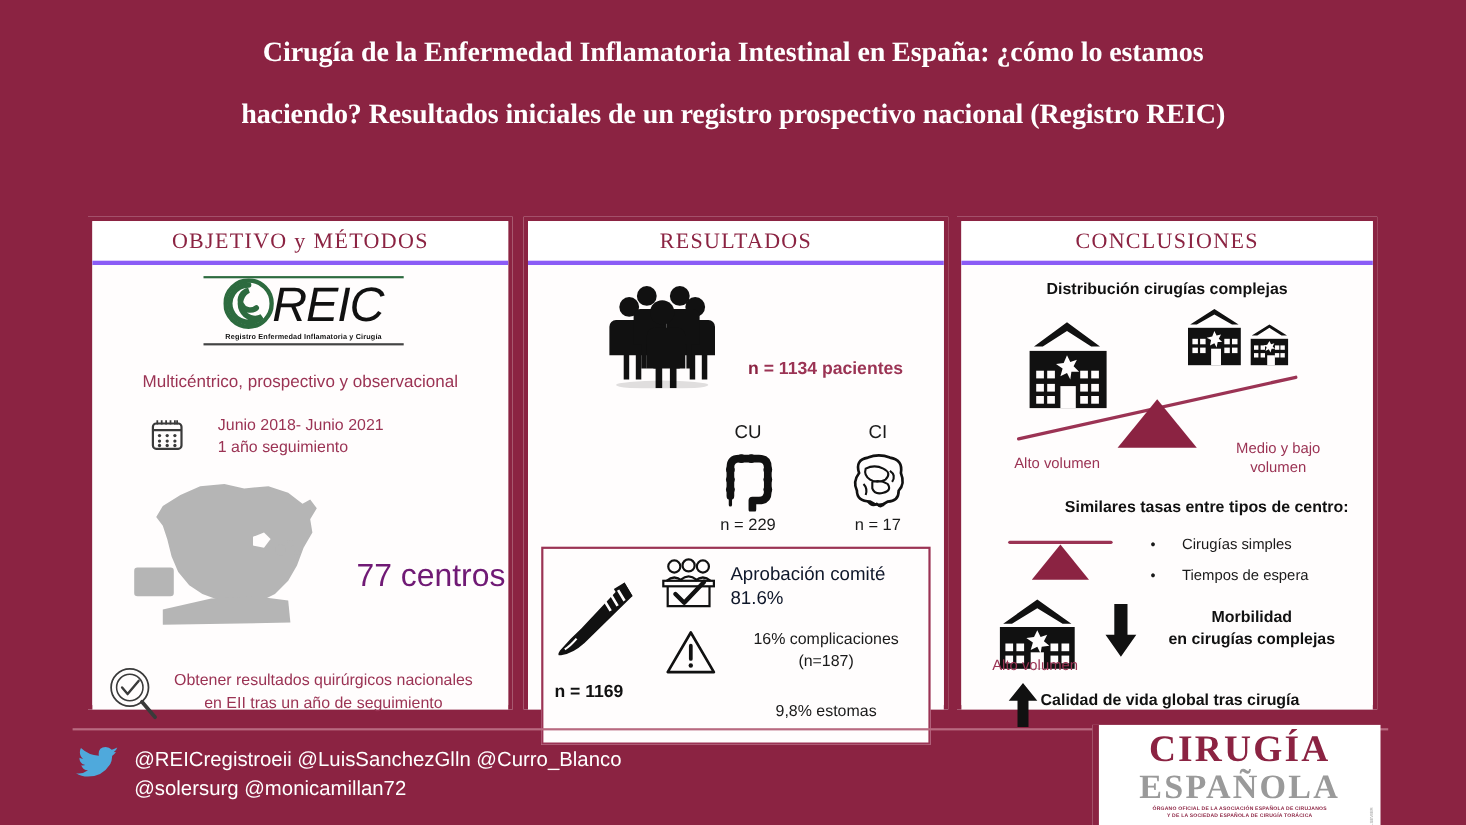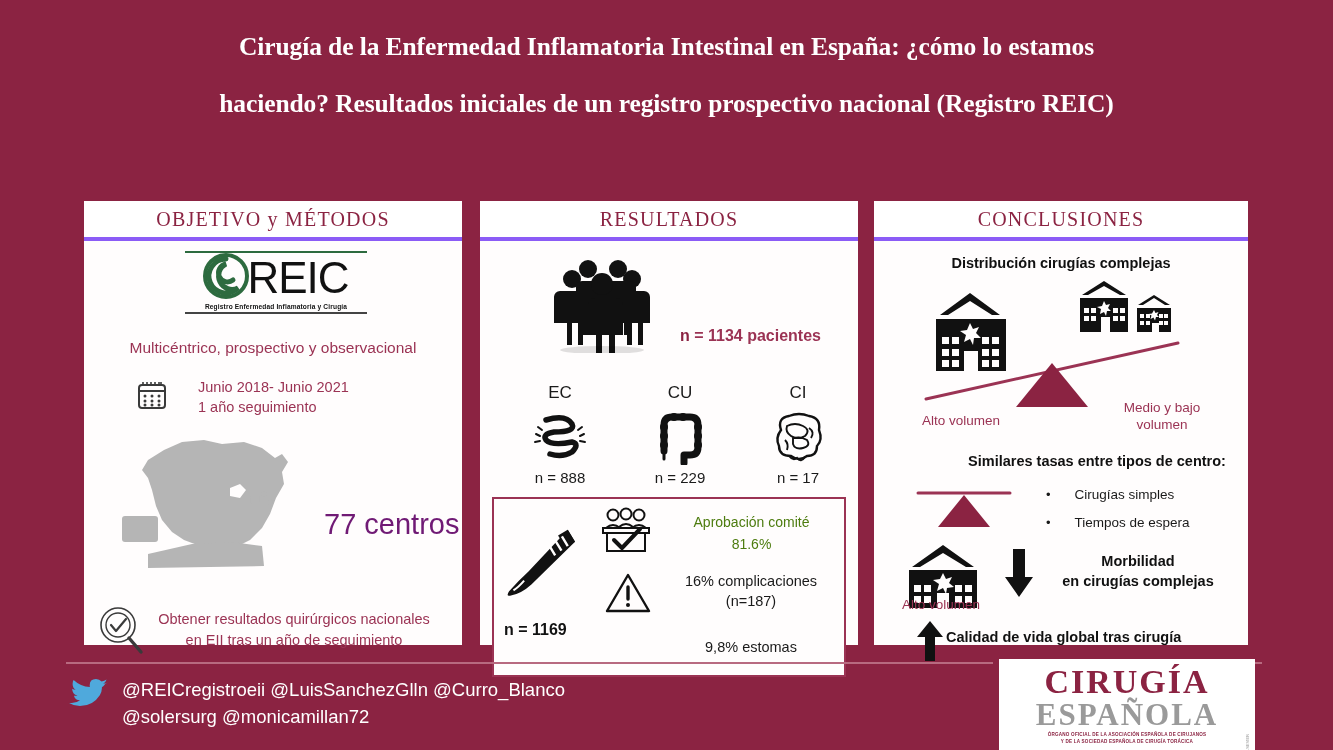--- a/index.html
+++ b/index.html
@@ -63,21 +63,21 @@
   }
   #reic-logo .reic-topline {
     height: 2px; background: #2d6b3f; width: 182px; margin: 0 auto 1px auto;
   }
   #reic-logo .reic-main {
     display: flex; align-items: center; justify-content: center; height: 48px;
   }
   #reic-logo .reic-word {
     font-family: "Liberation Sans", sans-serif;
     font-size: 44px; font-weight: 400; color: #111; letter-spacing: -1px;
-    line-height: 44px; margin-left: -2px;
+    line-height: 44px; margin-left: -2px; font-style: italic;
   }
   #reic-logo .reic-sub {
     text-align: center;
     font-size: 6.6px; font-weight: bold; color: #111;
     letter-spacing: 0.15px; margin-top: 1px;
   }
   #reic-logo .reic-botline {
     height: 1.5px; background: #444; width: 182px; margin: 2px auto 0 auto;
   }
 
@@ -134,21 +134,21 @@
   }
   #scalpel-wrap { position: absolute; left: 12px; top: 18px; }
   #n-cirugias {
     position: absolute; left: 10px; top: 122px;
     font-size: 16px; font-weight: bold; color: #111;
   }
   #comite-icon { position: absolute; left: 106px; top: 8px; }
   #warning-icon { position: absolute; left: 110px; top: 72px; }
   #comite-text {
     position: absolute; left: 170px; top: 12px; width: 175px;
-    text-align: center; font-size: 14px; color: #4d7c0f; line-height: 22px;
+    text-align: left; font-size: 17px; color: #0f172a; line-height: 22px;
   }
   #compl-text {
     position: absolute; left: 162px; top: 72px; width: 190px;
     text-align: center; font-size: 14.5px; color: #1a1a1a; line-height: 20px;
   }
   #estomas-text {
     position: absolute; left: 162px; top: 140px; width: 190px;
     text-align: center; font-size: 14.5px; color: #1a1a1a;
   }
 
@@ -350,32 +350,20 @@
         </g>
         <ellipse cx="54" cy="93" rx="42" ry="4" fill="#000" opacity="0.12"></ellipse>
       </svg>
     </div>
 
     <div id="n-pacientes">
       <span class="nglyph">n</span>
       <span>= 1134 pacientes</span>
     </div>
 
-    <div class="diag-col" id="diag-ec">
-      <div class="diag-label">EC</div>
-      <div class="diag-icon">
-        <svg width="56" height="56" viewBox="0 0 56 56">
-          <path d="M14 12 Q34 6 40 16 Q44 24 22 24 Q10 26 14 32 Q20 38 40 34 Q48 36 40 44 Q30 50 18 46" fill="none" stroke="#111" stroke-width="5.5" stroke-linecap="round"></path>
-          <g stroke="#111" stroke-width="2" stroke-linecap="round">
-            <path d="M8 28 l-4 -2 M8 33 l-5 1 M48 28 l4 -2 M48 33 l5 1 M46 22 l4 -3 M10 22 l-4 -3"></path>
-          </g>
-        </svg>
-      </div>
-      <div class="diag-n">n = 888</div>
-    </div>
 
     <div class="diag-col" id="diag-cu">
       <div class="diag-label">CU</div>
       <div class="diag-icon">
         <svg width="56" height="58" viewBox="0 0 56 58">
           <path d="M12 44 V18 Q12 10 20 10 H38 Q46 10 46 18 V40 Q46 48 38 48 H32 V56" fill="none" stroke="#111" stroke-width="7" stroke-linecap="round" stroke-linejoin="round"></path>
           <path d="M12 44 V52" fill="none" stroke="#111" stroke-width="3" stroke-linecap="round"></path>
           <g fill="#111">
             <circle cx="12" cy="20" r="4"></circle>
               <circle cx="12" cy="29" r="4"></circle>

